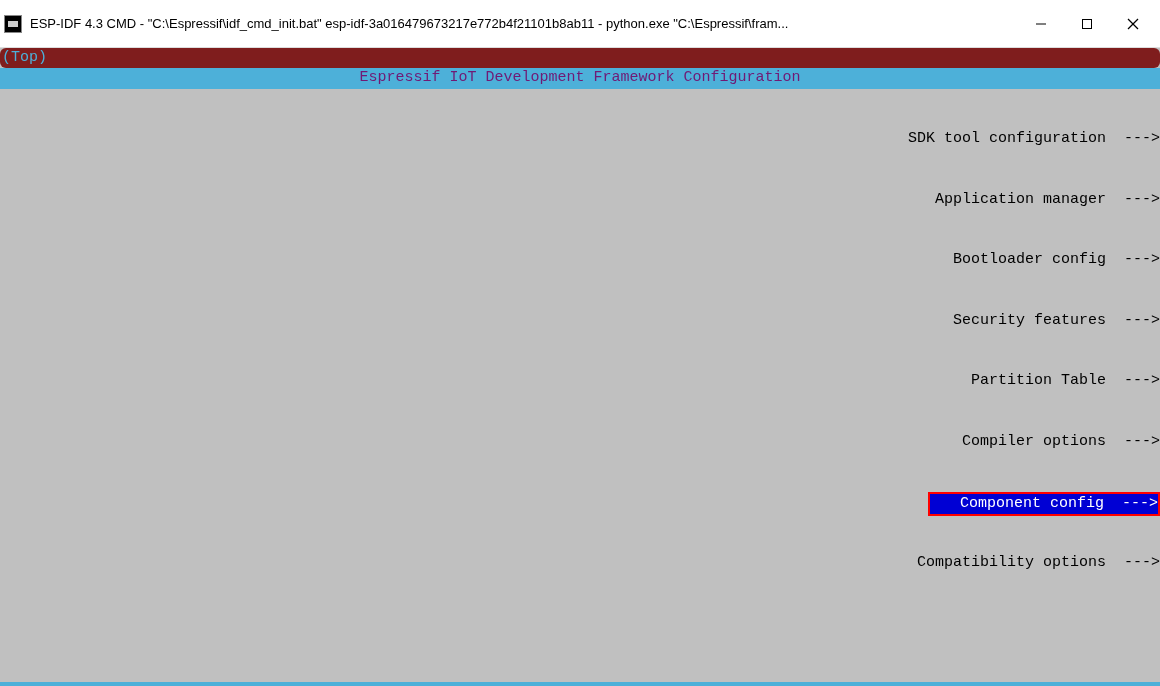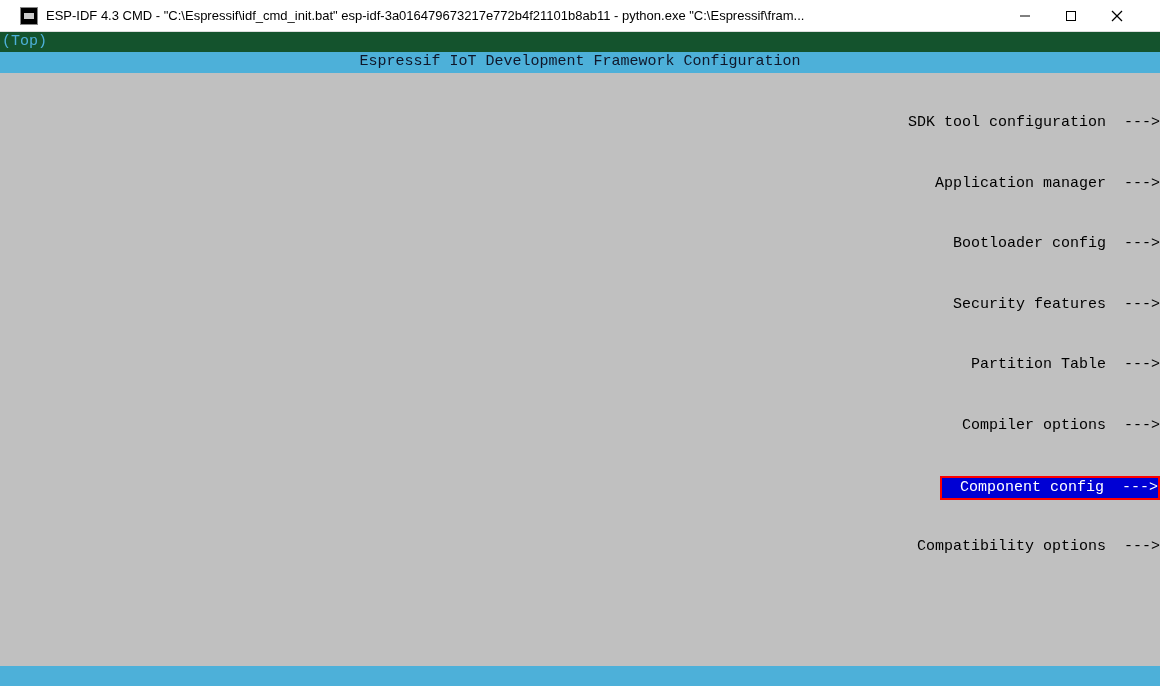--- a/index.html
+++ b/index.html
@@ -5,25 +5,25 @@
   * { margin: 0; padding: 0; box-sizing: border-box; }
   body {
     font-family: Consolas, 'Courier New', monospace;
     font-size: 15px;
     background: #fff;
     width: 1160px;
     height: 686px;
     overflow: hidden;
   }
   .titlebar {
-    height: 32px;
+    height: 48px;
     background: #ffffff;
     display: flex;
     align-items: center;
-    padding: 0 20px;
+    padding: 0 4px;
     border-bottom: 1px solid #ddd;
     justify-content: flex-end;
   }
   .titlebar-icon {
     width: 18px;
     height: 18px;
     background: #000;
     border: 1px solid #888;
     margin-right: 8px;
     position: relative;
@@ -59,45 +59,46 @@
   .win-btn svg { width: 12px; height: 12px; }
   .terminal {
     width: 100%;
     height: calc(100% - 32px);
     background: #c0c0c0;
     display: flex;
     flex-direction: column;
     line-height: 1.35;
   }
   .breadcrumb {
-    background: #14532d;
+    background: #7f1d1d;
     color: #4db0d9;
     padding: 0 2px;
+    border-radius: 6px;
   }
   .header-line {
     background: #4db0d9;
-    color: #0f172a;
+    color: #701a75;
     text-align: center;
   }
   .menu-area {
     flex: 1;
     background: #c0c0c0;
     color: #000;
     padding: 0;
     white-space: pre;
   }
   .menu-item {
     padding: 0 0 0 32px;
     cursor: pointer;
   }
   .menu-item.selected {
     background: #0000d4;
     color: #fff;
     border: 2px solid #ff0000;
-    padding-left: 18px;
+    padding-left: 30px;
     display: inline-block;
   }
   .menu-row { height: 20px; text-align: right; }
   .separator-bar {
     background: #4db0d9;
     height: 20px;
   }
 </style>
 </head>
 <body>

